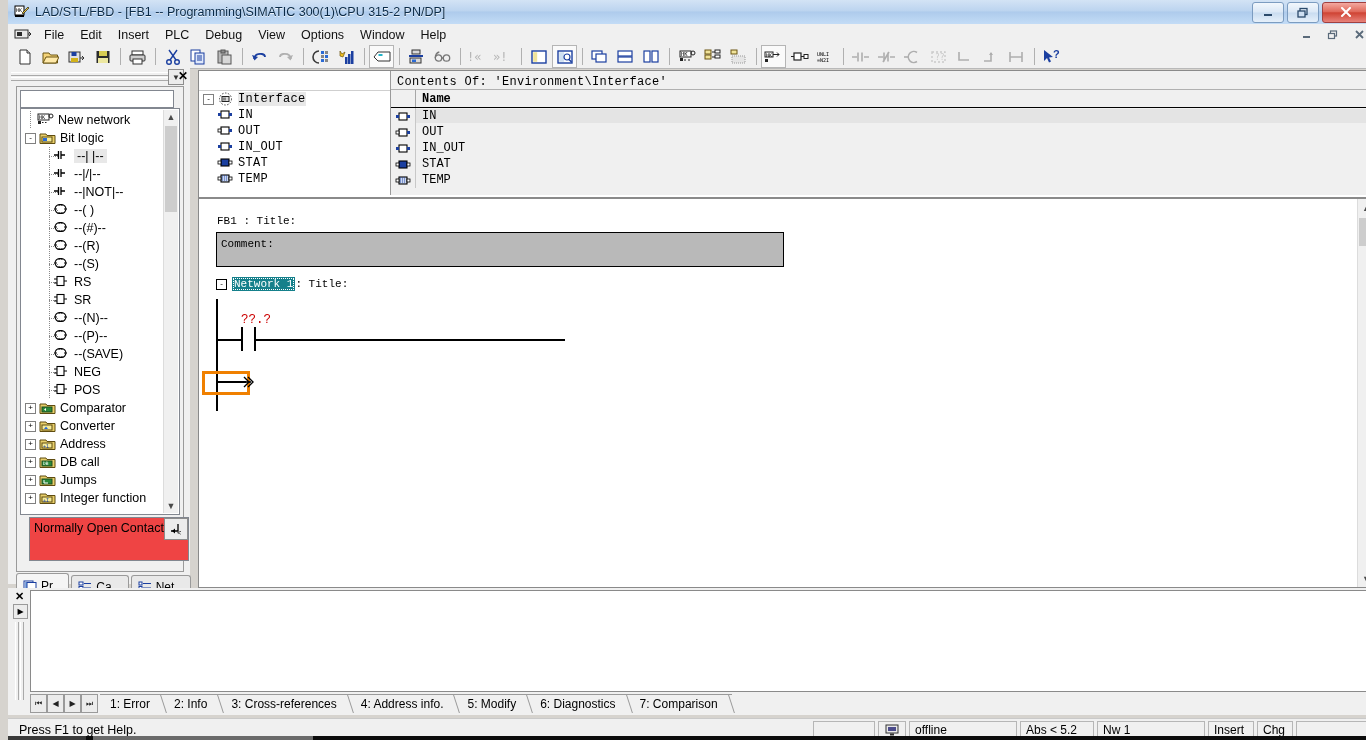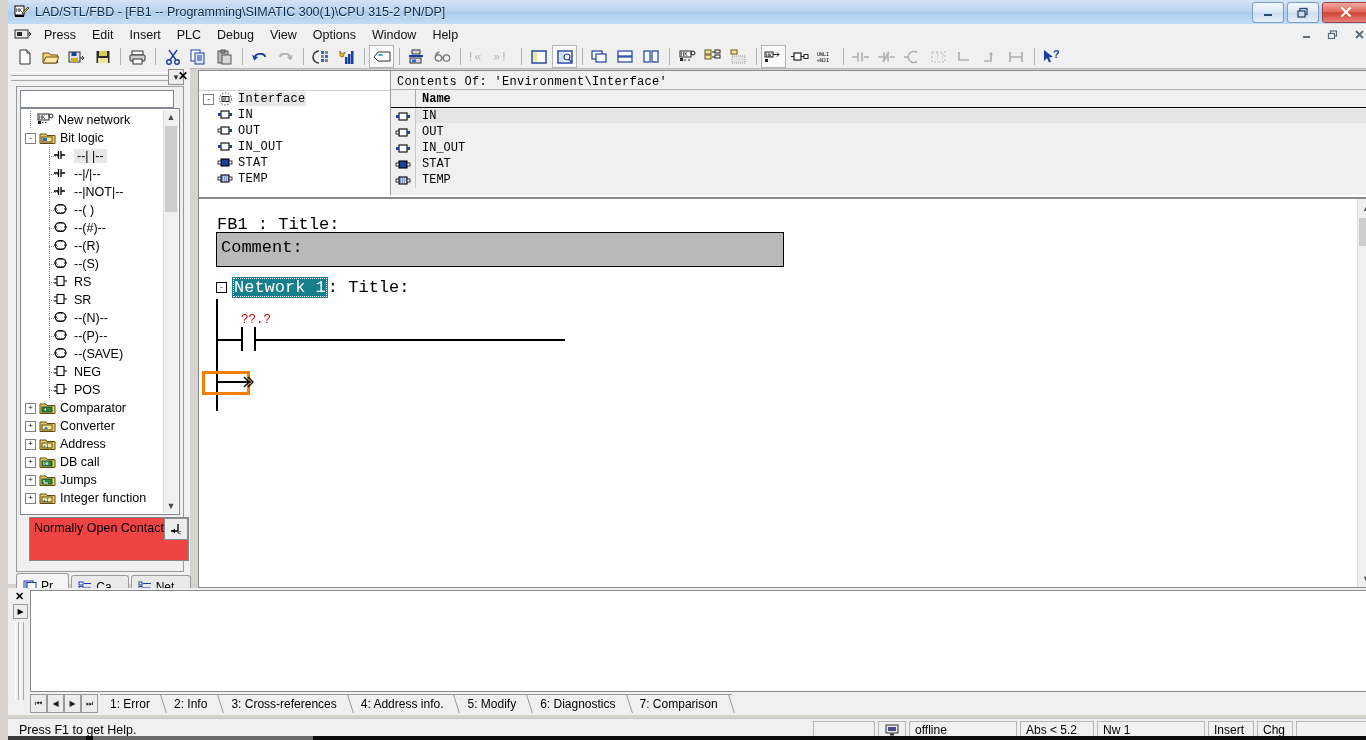--- a/index.html
+++ b/index.html
@@ -210,21 +210,21 @@
     position:absolute; right:0; top:0; width:17px; bottom:0; background:#f0f0f0;
     border-left:1px solid #dcdcdc;
   }
   .ed-arrow {
     position:absolute; left:0; width:17px; height:17px;
     display:flex; align-items:center; justify-content:center; font-size:9px; color:#4a4a4a;
     background:#f0f0f0;
   }
   .ed-arrow.up{ top:0; } .ed-arrow.down{ bottom:0; }
   .ed-thumb { position:absolute; left:1px; top:19px; width:15px; height:28px; background:#cdcdcd; }
-  .ed-mono { font-family:"Liberation Mono", monospace; font-size:17px; color:#000; }
+  .ed-mono { font-family:"Liberation Mono", monospace; font-size:11px; color:#000; }
   .fbtitle { position:absolute; left:18px; top:16px; }
   .commentbox {
     position:absolute; left:17px; top:33px; width:566px; height:33px;
     background:#b9b9b9; border:1px solid #000;
   }
   .commentbox span { position:absolute; left:4px; top:5px; }
   .nwline { position:absolute; left:17px; top:78px; display:flex; align-items:center; }
   .nwexp {
     width:9px; height:9px; border:1px solid #000; background:#fff;
     font-size:8px; line-height:7px; text-align:center; margin-right:5px; flex:none;
@@ -333,21 +333,21 @@
   </div>
 
   <div class="menubar">
     <span class="menu-sysicon">
       <svg width="18" height="14" viewBox="0 0 18 14">
         <rect x="1" y="3" width="13" height="8" fill="#e9e9e9" stroke="#2a2a2a"></rect>
         <rect x="3" y="5" width="5" height="4" fill="#2a2a2a"></rect>
         <path d="M14 7 h3 M15 5 l2 2 l-2 2" stroke="#2a2a2a" fill="none"></path>
       </svg>
     </span>
-    <div class="menu-item">Press</div>
+    <div class="menu-item">File</div>
     <div class="menu-item">Edit</div>
     <div class="menu-item">Insert</div>
     <div class="menu-item">PLC</div>
     <div class="menu-item">Debug</div>
     <div class="menu-item">View</div>
     <div class="menu-item">Options</div>
     <div class="menu-item">Window</div>
     <div class="menu-item">Help</div>
     <div class="mdi-btns">
       <div class="mdi-btn">

